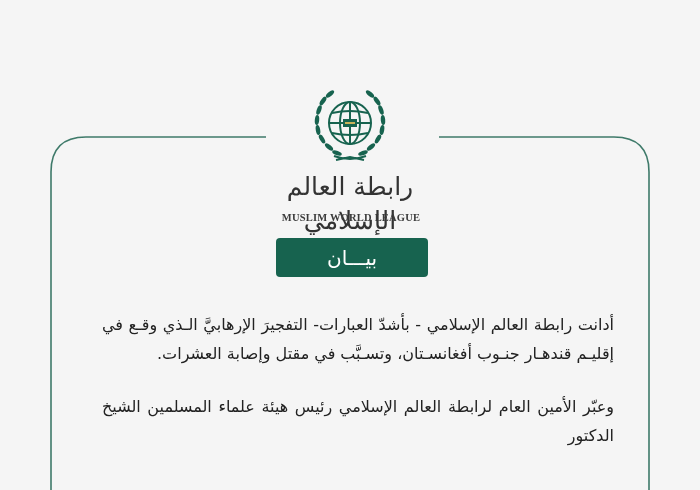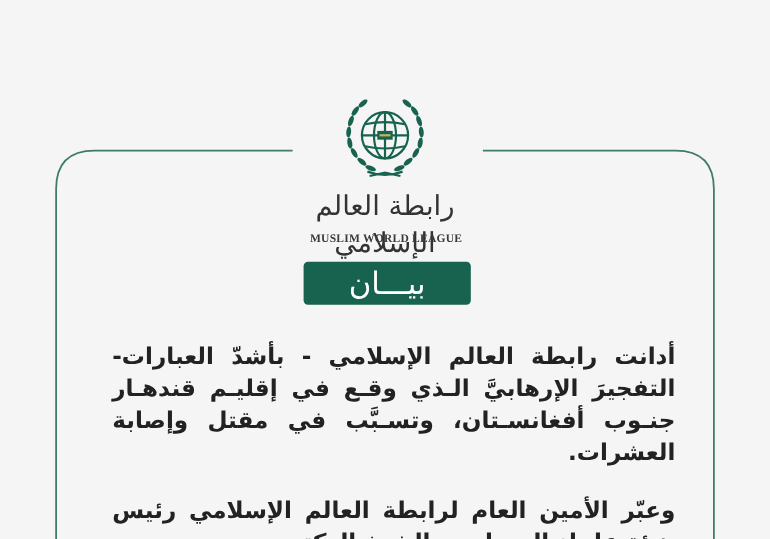--- a/index.html
+++ b/index.html
@@ -24,33 +24,33 @@
     text-align: center;
     font-family: Liberation Serif, serif; font-weight: bold; font-size: 10.5px;
     color: #3a3a3a; letter-spacing: 0.2px;
   }
   .banner {
     position: absolute; left: 276px; top: 238px; width: 152px; height: 39px;
     background: #17634f; border-radius: 4px;
     display: flex; align-items: center; justify-content: center;
   }
   .banner span {
-    color: #fff; font-size: 28px; direction: rtl;
+    color: #fff; font-size: 20px; direction: rtl;
     font-family: "DejaVu Sans", sans-serif; letter-spacing: 1px;
   }
   .content {
     position: absolute; left: 90px; right: 86px; top: 310px;
     direction: rtl; text-align: right;
     font-family: "DejaVu Sans", sans-serif; color: #222;
   }
   .location {
     font-size: 19px; line-height: 30px; margin: 0 0 28px 0; color: #2a2a2a;
   }
   .para {
-    font-size: 21px; line-height: 29px; margin: 0 0 24px 12px; font-weight: 700;
+    font-size: 16px; line-height: 29px; margin: 0 0 24px 12px; font-weight: 400;
     text-align: justify; text-align-last: right; color: #222;
   }
 </style>
 </head>
 <body>
 
 <svg class="frame-svg" viewBox="0 0 700 490">
   <path d="M266 137 H86 Q51 137 51 172 V490" fill="none" stroke="#3f7a6a" stroke-width="1.6"></path>
   <path d="M439 137 H614 Q649 137 649 172 V490" fill="none" stroke="#3f7a6a" stroke-width="1.6"></path>
 </svg>

